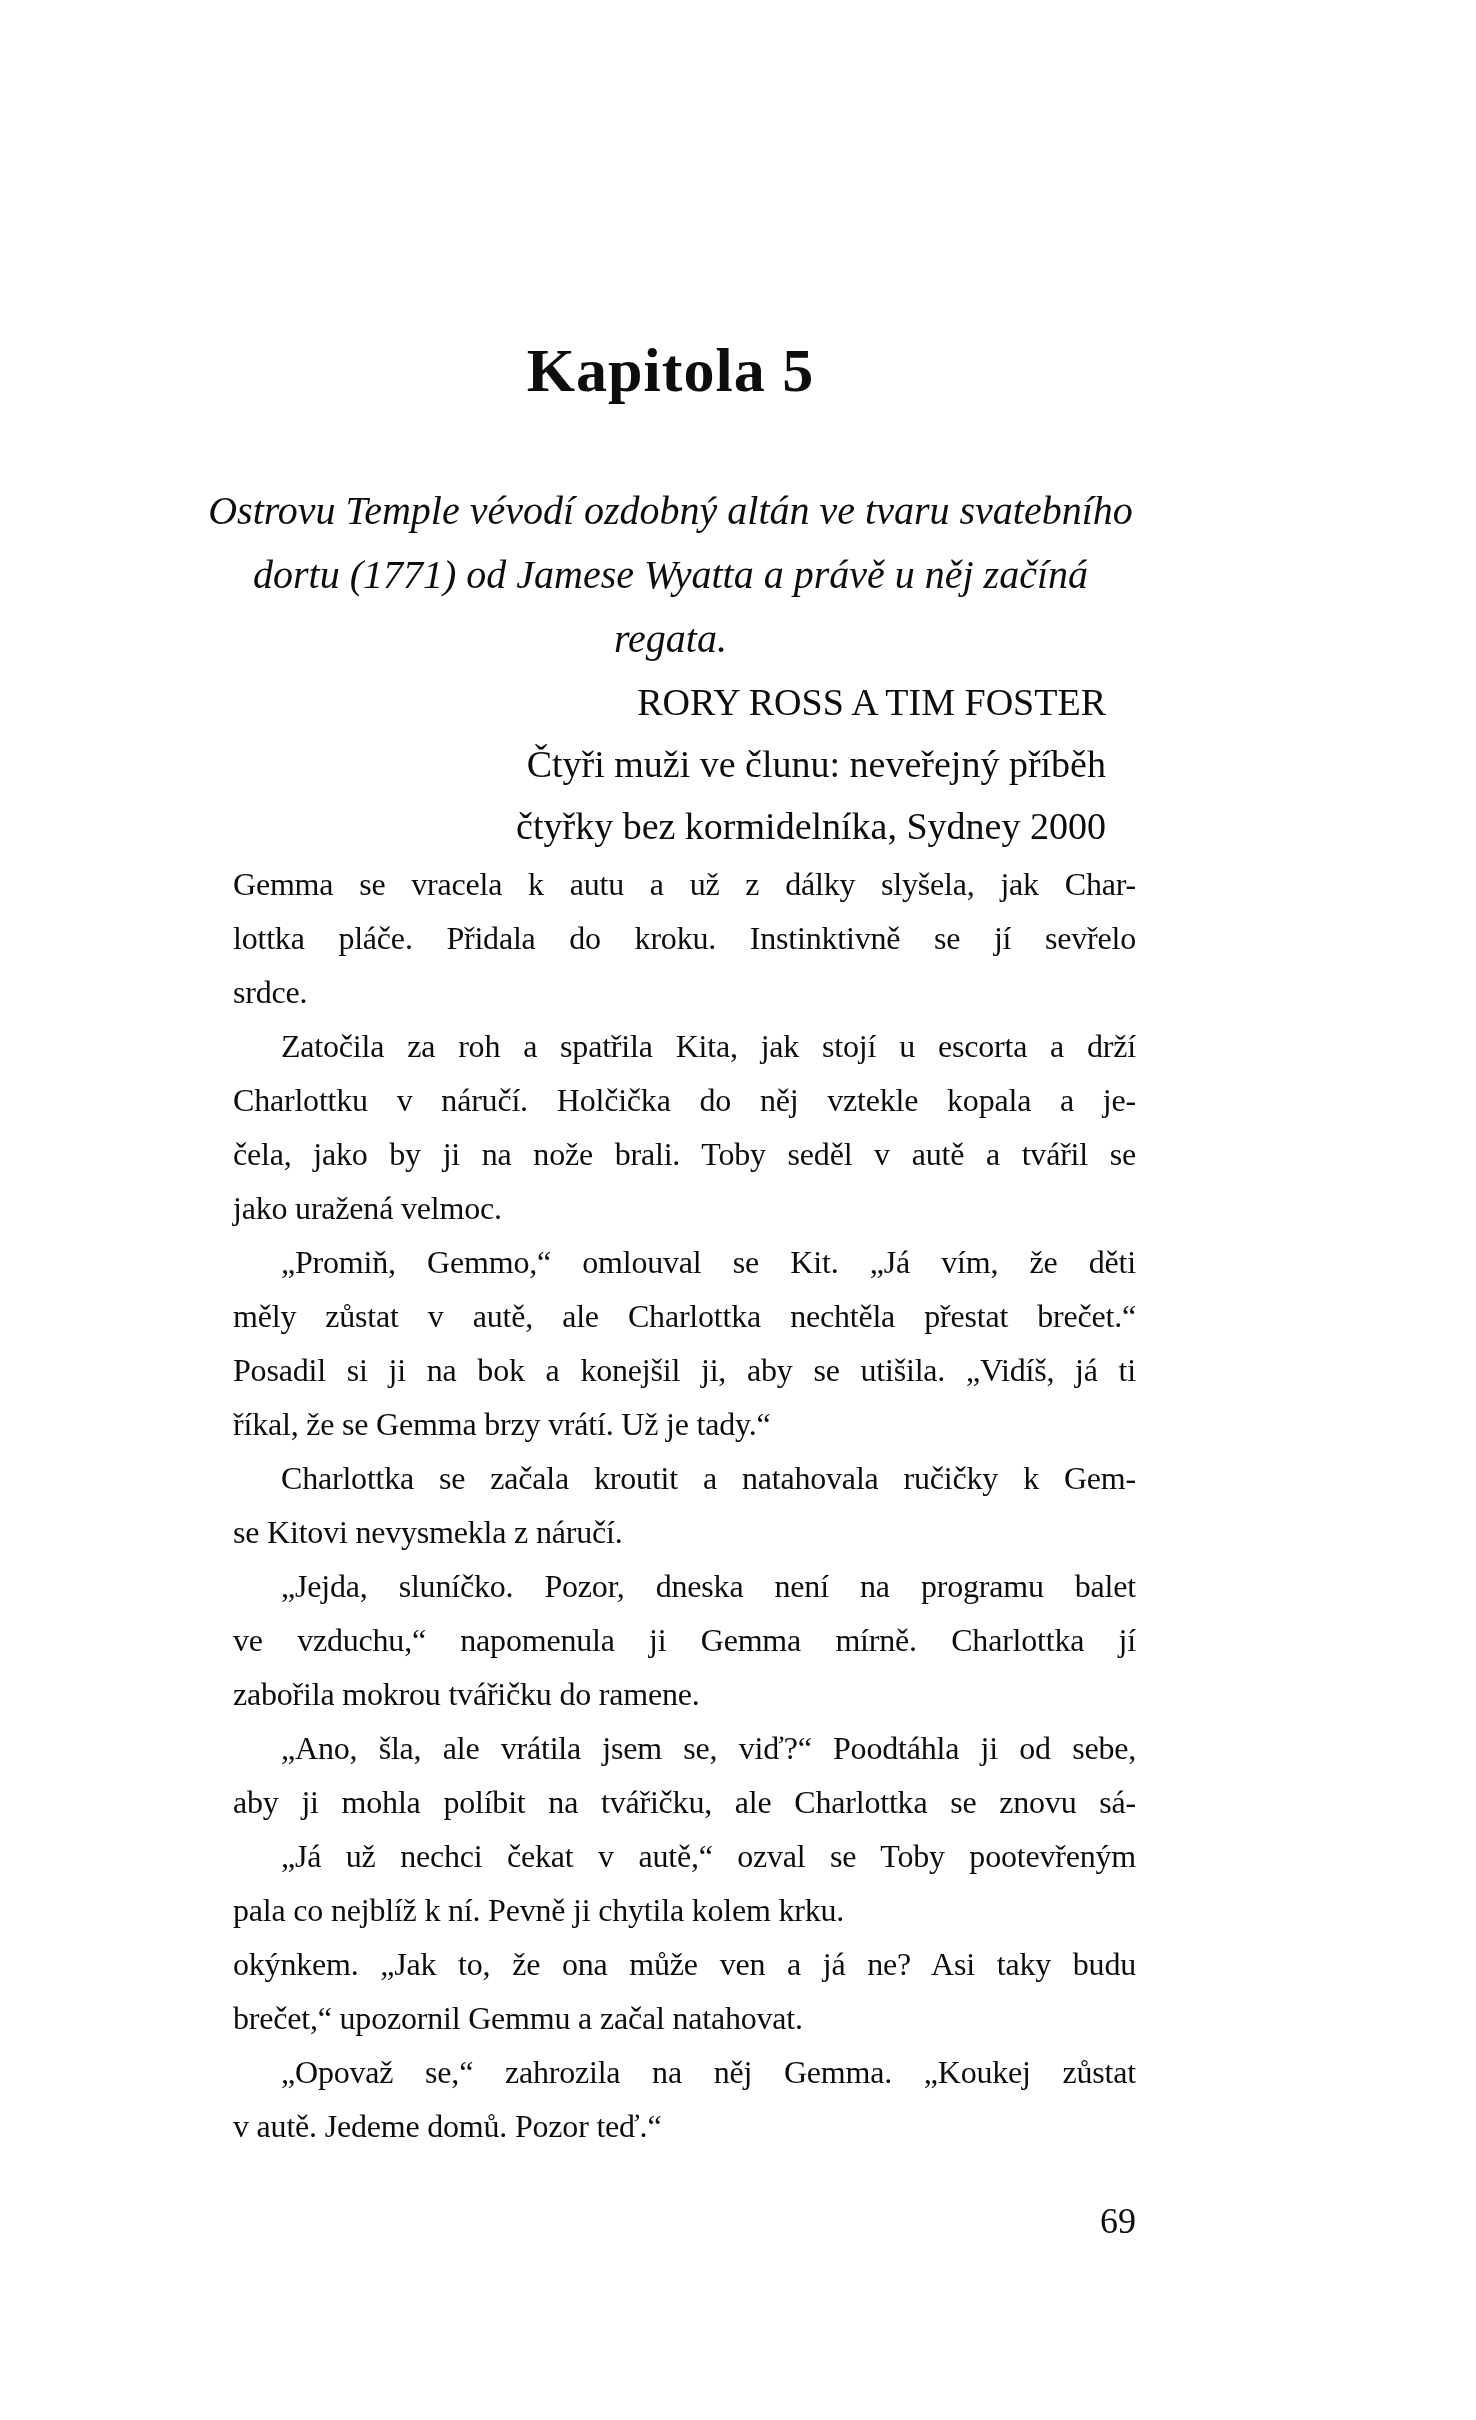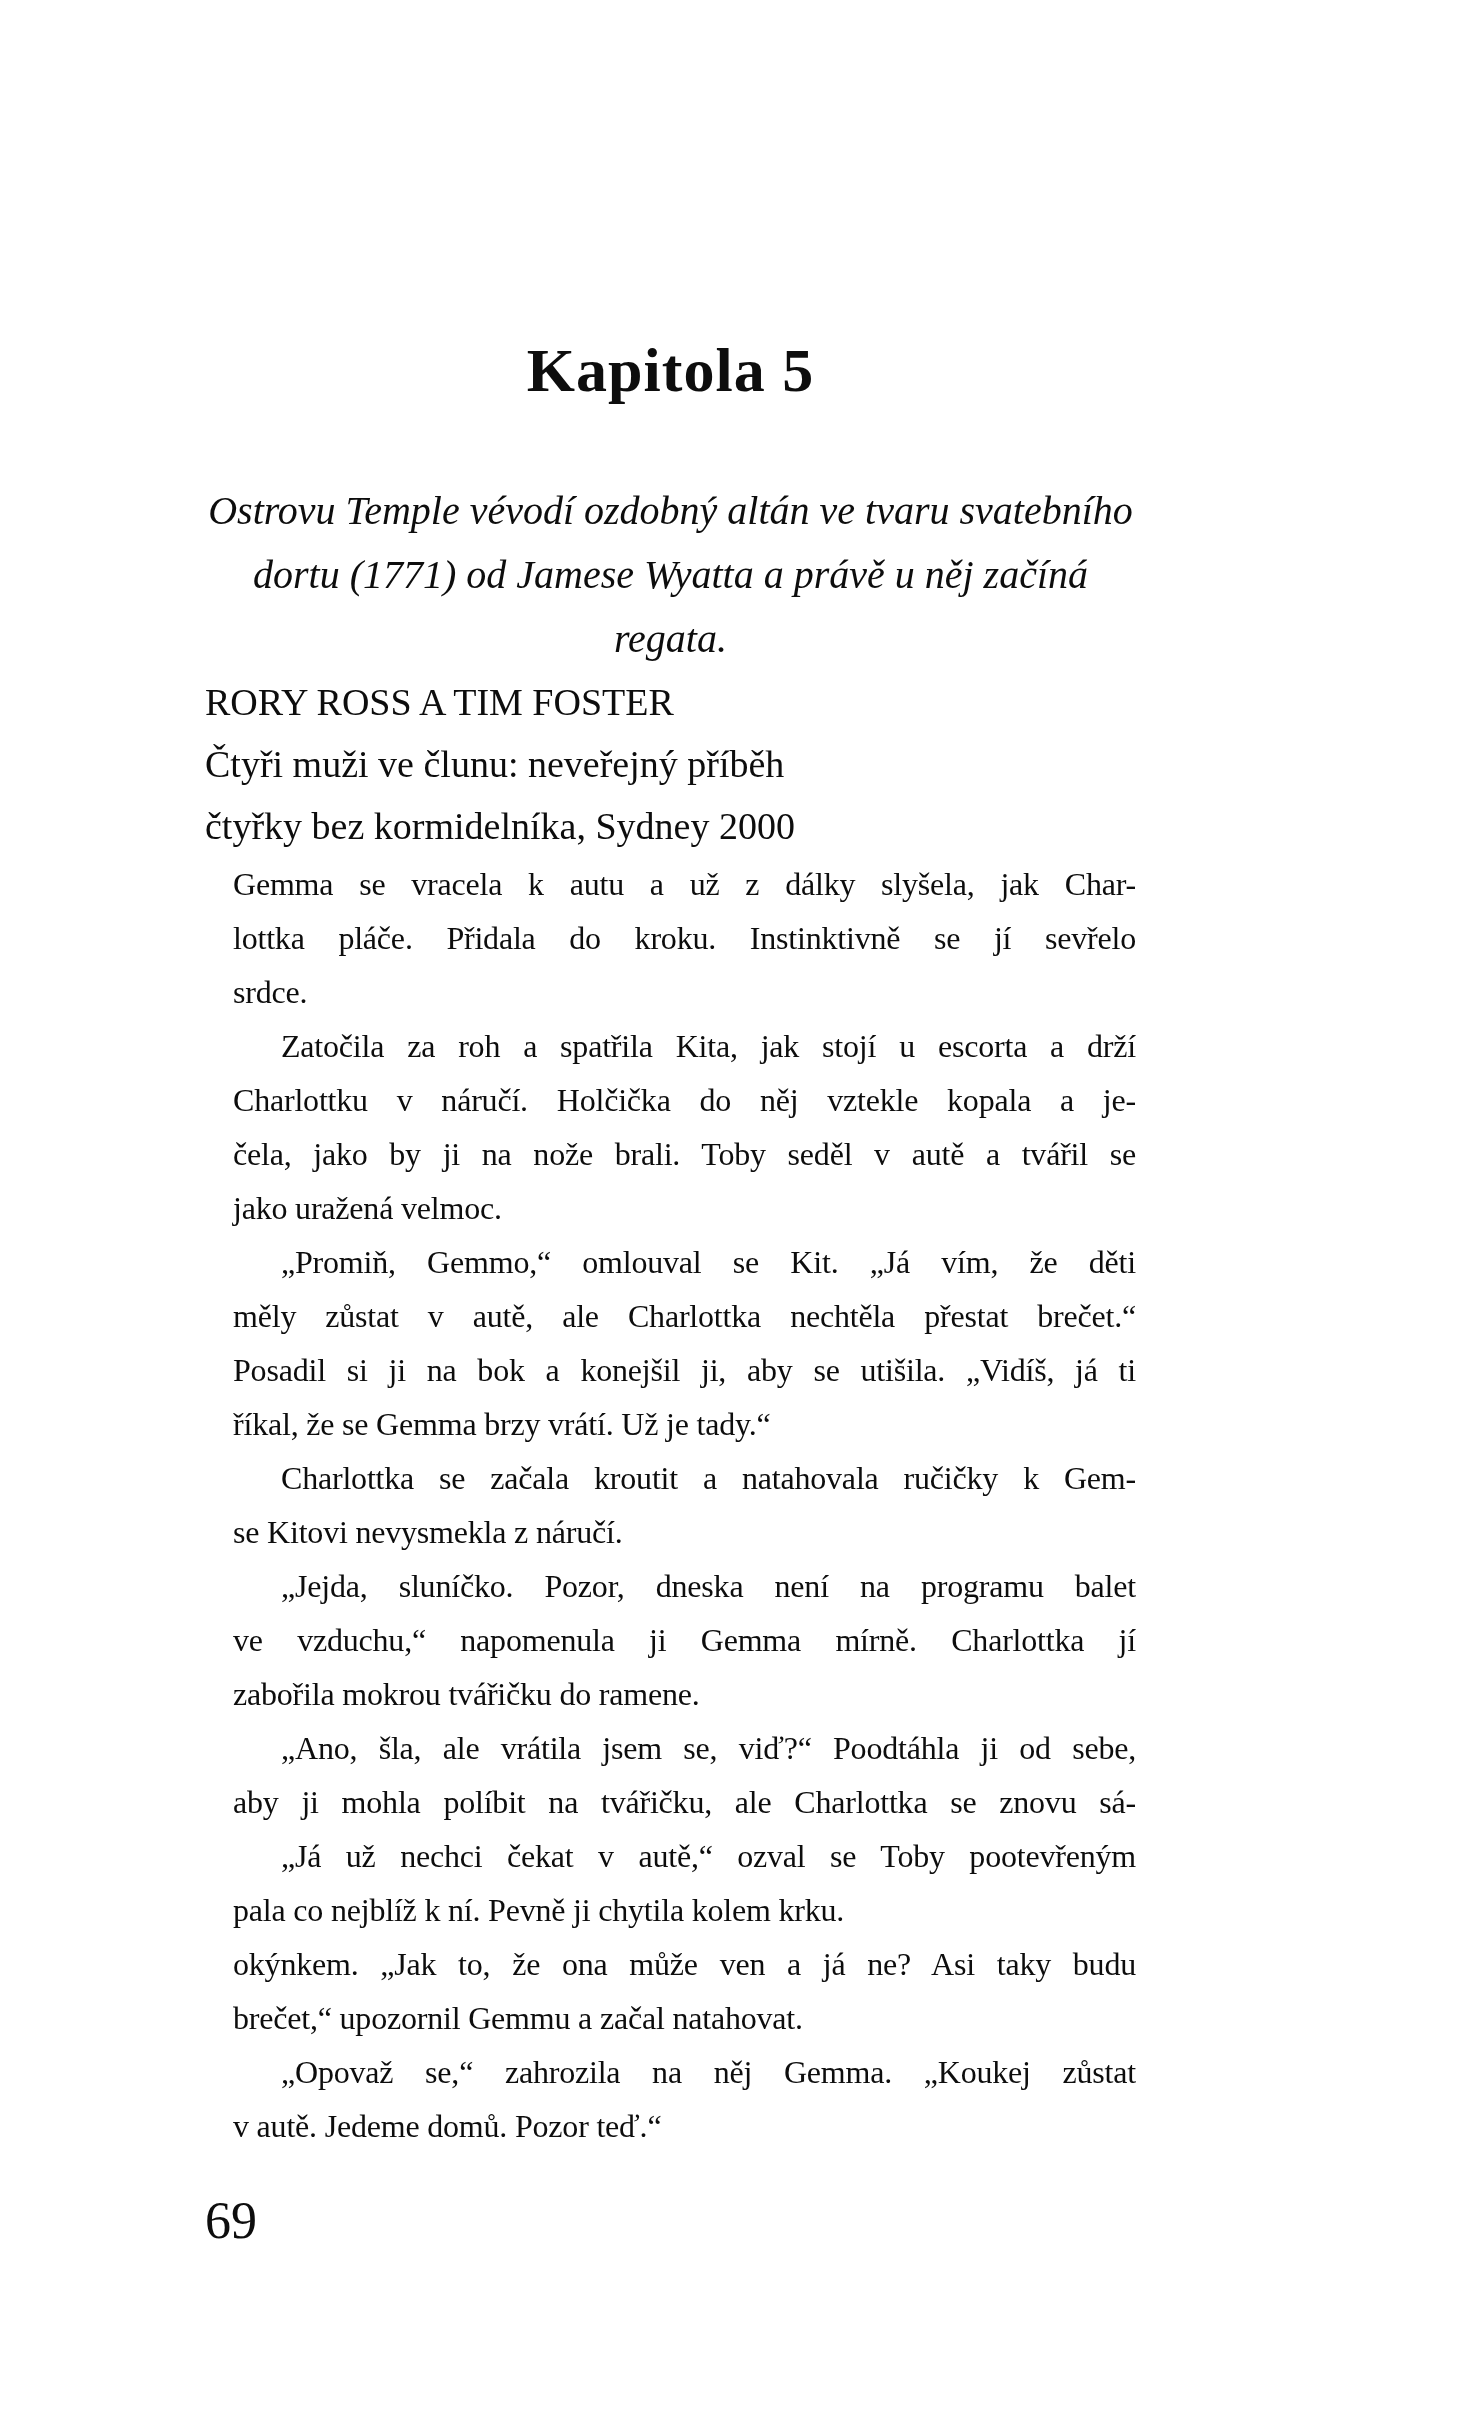--- a/index.html
+++ b/index.html
@@ -32,21 +32,21 @@
   .epi-line {
     font-style: italic;
     font-size: 40px;
     line-height: 64px;
     text-align: center;
   }
   .attr-line {
     font-style: normal;
     font-size: 38px;
     line-height: 62px;
-    text-align: left;
+    text-align: right;
     padding-right: 30px;
   }
   .bodytext {
     margin-top: 0;
   }
   .line {
     font-size: 32px;
     line-height: 54px;
     letter-spacing: -0.2px;
     text-align: justify;
@@ -55,23 +55,23 @@
     margin-left: 28px;
   }
   .line.end {
     text-align-last: left;
   }
   .line.indent {
     padding-left: 48px;
   }
   .page-number {
     margin-top: 43px;
-    font-size: 52px;
+    font-size: 36px;
     line-height: 50px;
-    text-align: left;
+    text-align: right;
   }
 </style>
 </head>
 <body>
 
 <div class="page">
 
   <h1 class="title">Kapitola 5</h1>
 
   <div class="epigraph">

